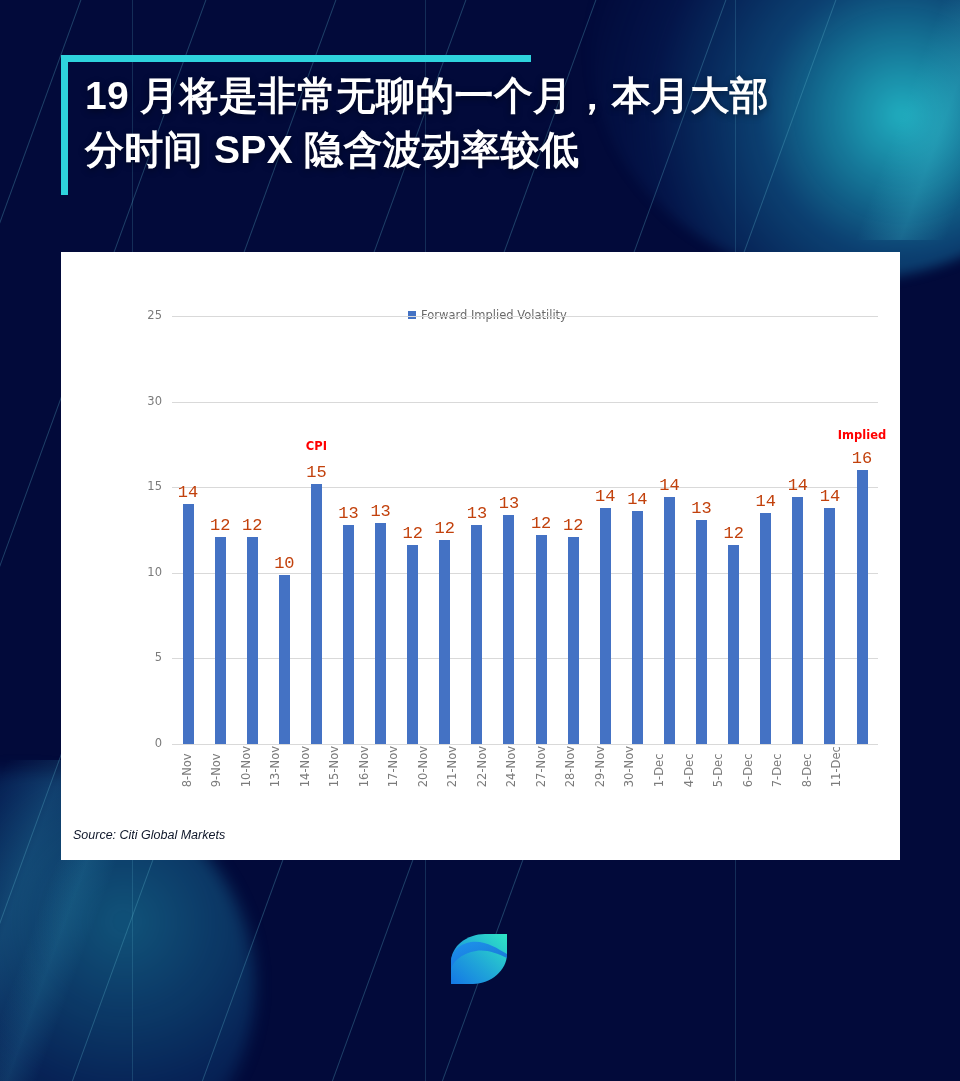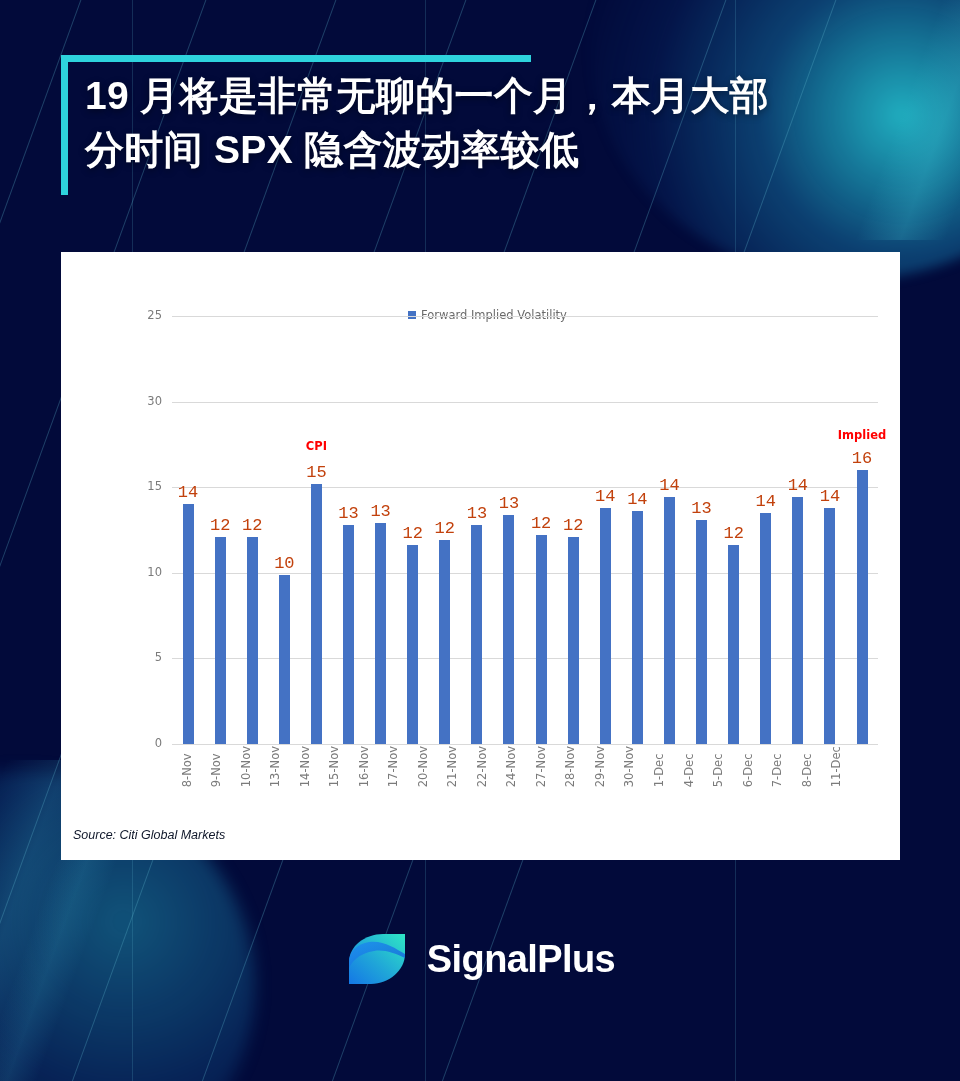--- a/index.html
+++ b/index.html
@@ -379,14 +379,13 @@
         <stop offset="100%" stop-color="#2fe6c4"></stop>
       </linearGradient>
       <linearGradient id="lg2" x1="0%" y1="0%" x2="100%" y2="100%">
         <stop offset="0%" stop-color="#1d8ff0"></stop>
         <stop offset="100%" stop-color="#1566d8"></stop>
       </linearGradient>
     </defs>
     <path d="M4 34 C4 18, 20 6, 38 6 L60 6 L60 26 C60 42, 44 56, 26 56 L4 56 Z" fill="url(#lg)"></path>
     <path d="M4 34 C4 24, 12 16, 24 14 C38 12, 50 20, 60 26 L60 30 C48 24, 36 20, 24 24 C14 27, 8 32, 4 40 Z" fill="url(#lg2)" opacity="0.85"></path>
   </svg>
-  <span id="logo-text">SignalPlus</span>
 </div>
 
 </body></html>

